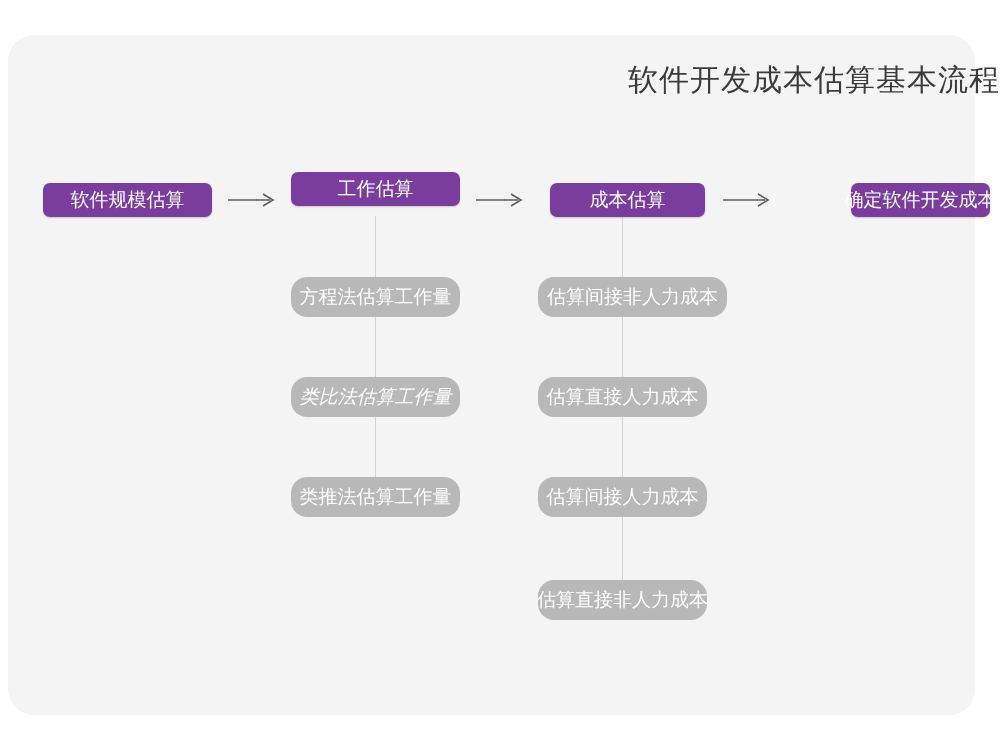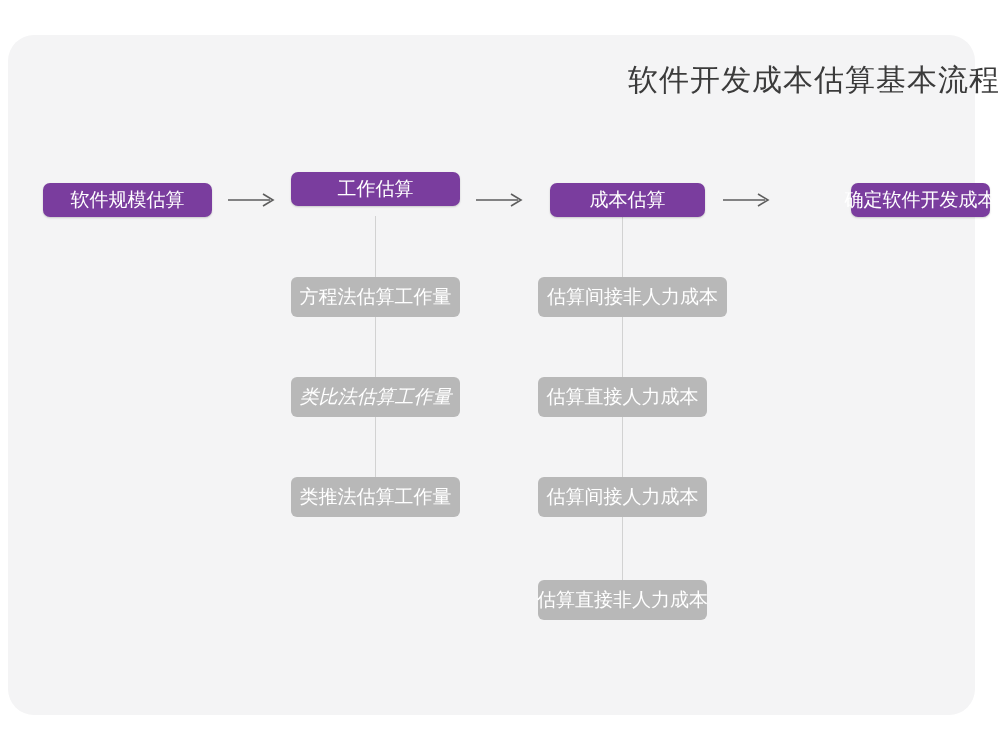--- a/index.html
+++ b/index.html
@@ -54,21 +54,21 @@
   .node.primary {
     height: 34px;
     background: #7a3d9e;
     color: #ffffff;
     box-shadow: 0 1px 2px rgba(0,0,0,0.18);
   }
   .node.secondary {
     height: 40px;
     background: #b8b8b8;
     color: #ffffff;
-    border-radius: 6px;
+    border-radius: 16px;
   }
 
   
   .arrow {
     position: absolute;
     top: 186px;
     width: 56px;
     height: 28px;
     display: flex;
     align-items: center;

